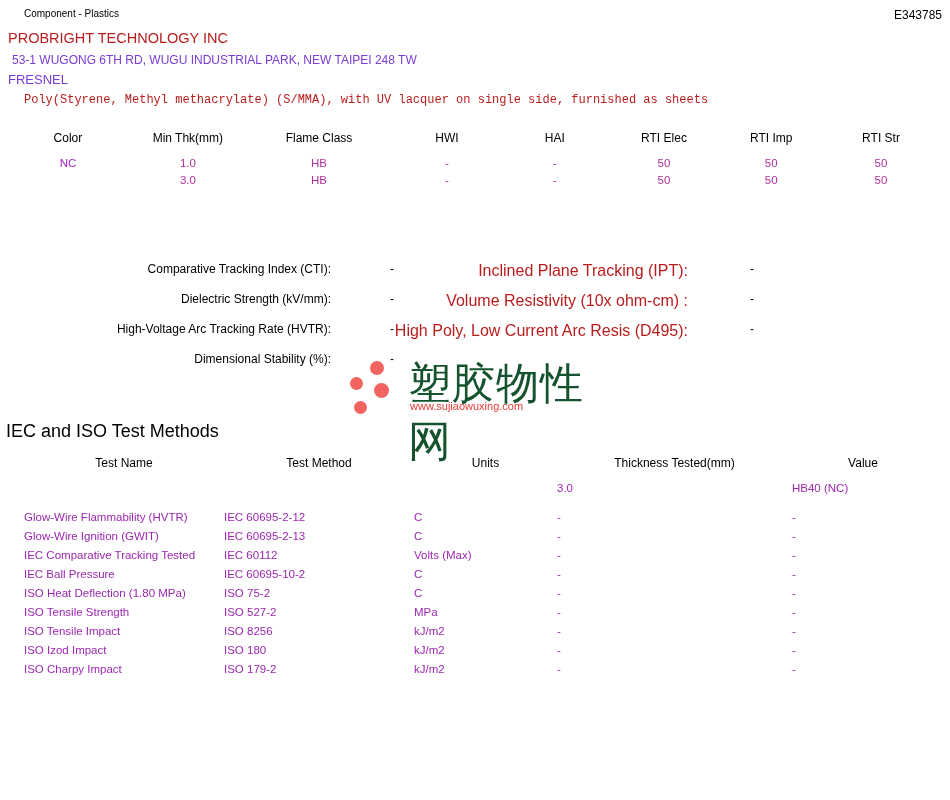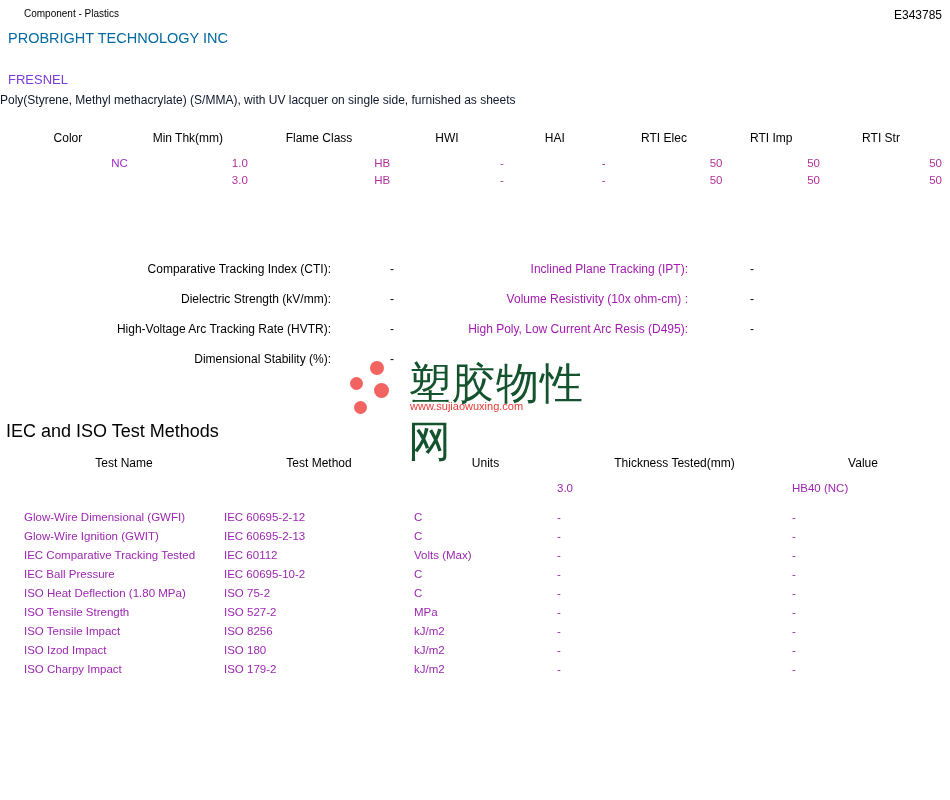--- a/index.html
+++ b/index.html
@@ -43,62 +43,63 @@
     top: 0;
     font-size: 12px;
     color: #000;
   }
   
   .company {
     position: absolute;
     top: 30px;
     left: 8px;
     font-size: 14.5px;
-    color: #0369a1;
+    color: #b91c1c;
   }
   .address {
     position: absolute;
     top: 53px;
     left: 12px;
     font-size: 12px;
     color: #7a3bd6;
   }
   .tradename {
     position: absolute;
     top: 72px;
     left: 8px;
     font-size: 13px;
     color: #7a3bd6;
   }
   .description {
     position: absolute;
     top: 93px;
-    left: 0;
-    font-size: 12px;
-    color: #0f172a;
+    left: 24px;
+    font-size: 12px;
+    color: #b91c1c;
+    font-family: Liberation Mono, monospace;
   }
   
   .ratings {
     position: absolute;
     top: 131px;
     left: 8px;
     width: 934px;
     border-collapse: collapse;
     table-layout: fixed;
   }
   .ratings th {
     font-weight: normal;
     font-size: 12px;
     color: #000;
     padding: 0 0 10px 0;
   }
   .ratings td {
     font-size: 11.5px;
     color: #b0309a;
-    text-align: right;
+    text-align: center;
     padding: 2px 0 3px 0;
   }
   .ratings td.val-purple {
     color: #a028c8;
   }
   
   .props {
     position: absolute;
     top: 262px;
     left: 0;
@@ -119,22 +120,22 @@
   .prop-left-value {
     position: absolute;
     left: 390px;
     font-size: 12px;
     color: #000;
   }
   .prop-right-label {
     position: absolute;
     right: 208px;
     text-align: left;
-    font-size: 12px;
-    color: #a21caf;
+    font-size: 16px;
+    color: #b91c1c;
     white-space: nowrap;
   }
   .prop-right-value {
     position: absolute;
     left: 750px;
     font-size: 12px;
     color: #000;
   }
   
   .watermark {
@@ -227,20 +228,21 @@
 <body>
 
 <div class="page">
 
   <div class="top-row">
     <span class="top-left">Component - Plastics</span>
     <span class="top-right">E343785</span>
   </div>
 
   <div class="company">PROBRIGHT TECHNOLOGY INC</div>
+  <div class="address">53-1 WUGONG 6TH RD, WUGU INDUSTRIAL PARK, NEW TAIPEI    248 TW</div>
   <div class="tradename">FRESNEL</div>
   <div class="description">Poly(Styrene, Methyl methacrylate) (S/MMA), with UV lacquer on single side, furnished as sheets</div>
 
   <table class="ratings">
     <colgroup>
       <col style="width:118px">
       <col style="width:118px">
       <col style="width:140px">
       <col style="width:112px">
       <col style="width:100px">
@@ -344,21 +346,21 @@
         <td></td>
         <td></td>
         <td></td>
         <td>3.0</td>
         <td>HB40 (NC)</td>
       </tr>
       <tr class="spacer">
         <td colspan="5"></td>
       </tr>
       <tr>
-        <td>Glow-Wire Dimensional (GWFI)</td>
+        <td>Glow-Wire Flammability (HVTR)</td>
         <td>IEC 60695-2-12</td>
         <td>C</td>
         <td class="dash">-</td>
         <td class="dash">-</td>
       </tr>
       <tr>
         <td>Glow-Wire Ignition (GWIT)</td>
         <td>IEC 60695-2-13</td>
         <td>C</td>
         <td class="dash">-</td>

